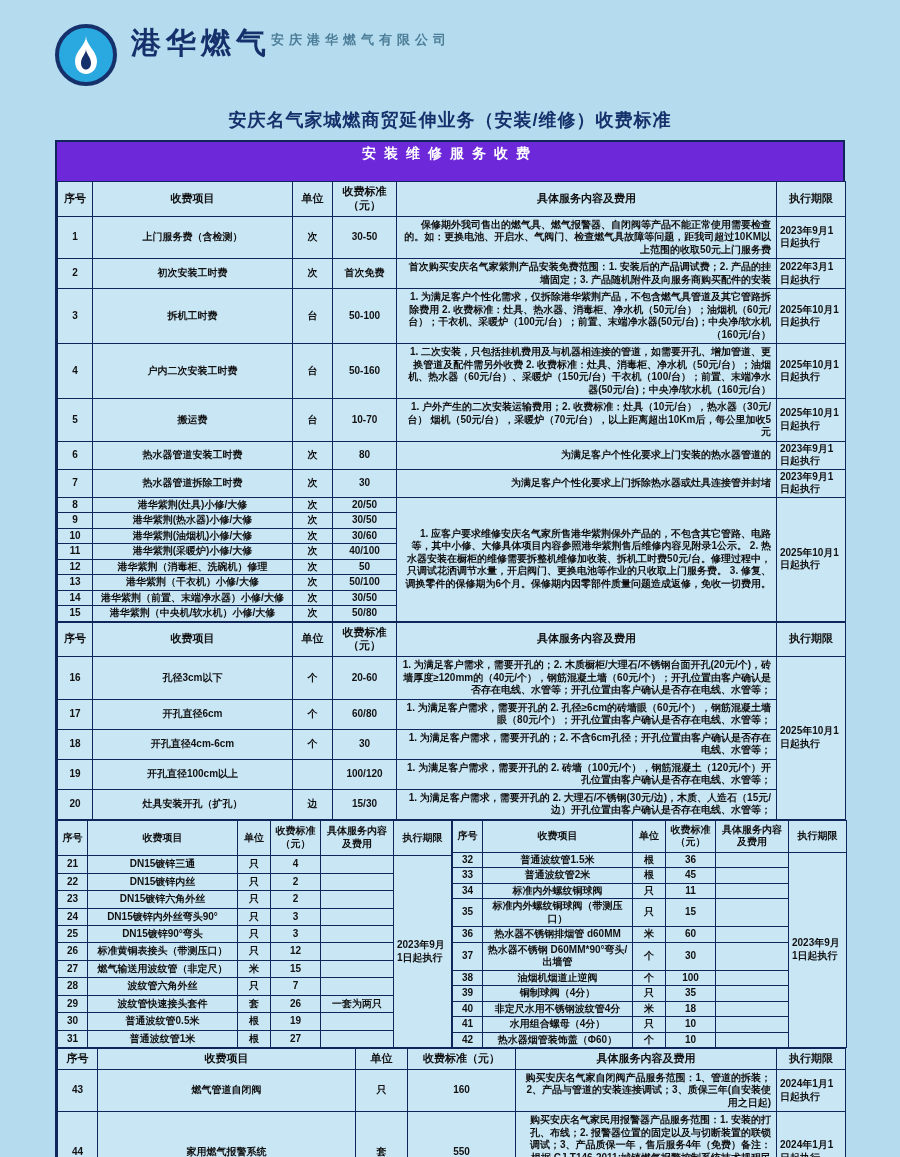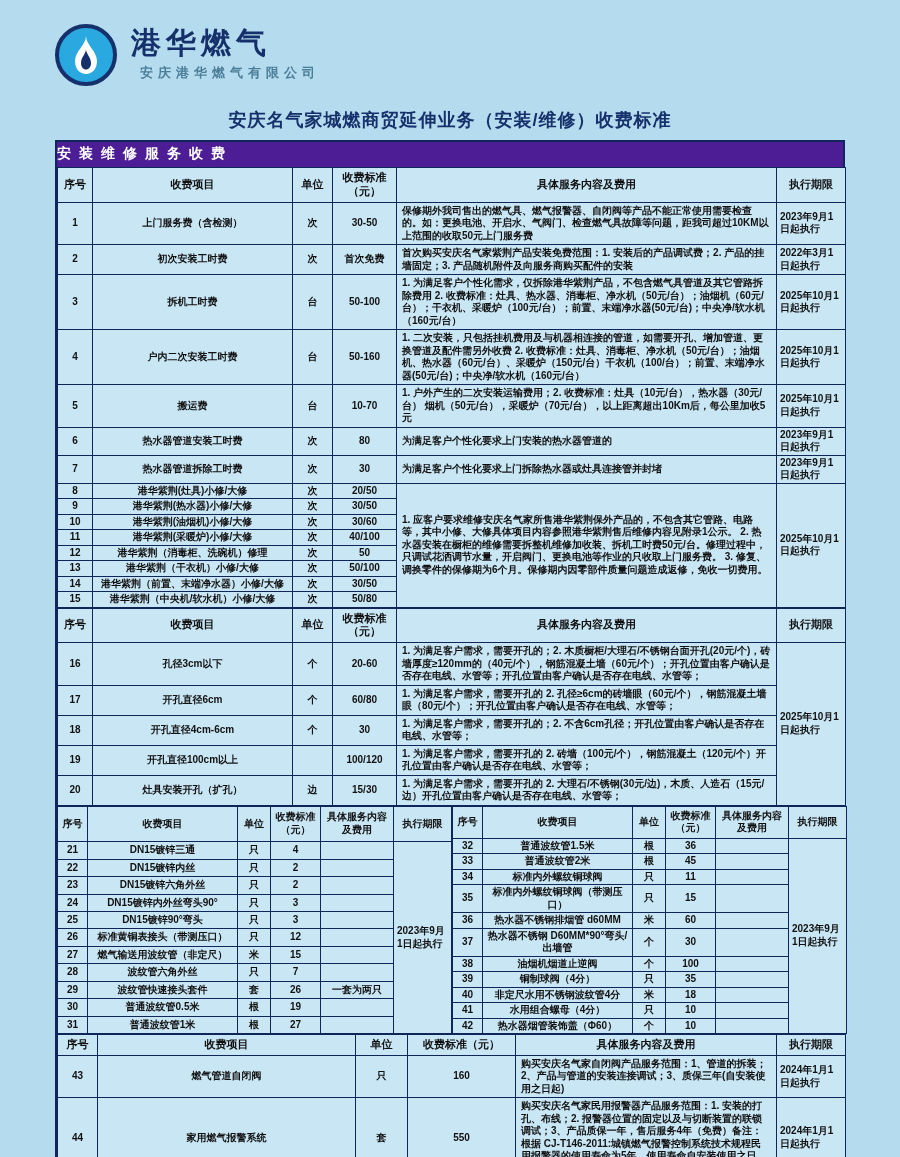--- a/index.html
+++ b/index.html
@@ -11,39 +11,39 @@
     overflow:hidden;
   }
   .page{padding:24px 55px 0 55px;}
   
   .logo-row{display:flex;align-items:flex-start;gap:14px;height:78px;}
   .logo-circle{
     width:54px;height:54px;border-radius:50%;
     background:#2aa9e0;border:4px solid #16306b;
     display:flex;align-items:center;justify-content:center;flex:0 0 auto;
   }
-  .brand-block{display:flex;flex-direction:column;justify-content:center;padding-top:2px;}
+  .brand-block{display:flex;flex-direction:row;justify-content:center;padding-top:2px;}
   .brand-name{font-size:30px;font-weight:bold;color:#16306b;letter-spacing:5px;line-height:1.1;}
-  .brand-sub{font-size:13px;color:#4d7e99;letter-spacing:5px;margin-top:5px;font-weight:600;margin-left:9px;}
+  .brand-sub{font-size:13px;color:#4d7e99;letter-spacing:5px;margin-top:5px;font-weight:600;}
   .title{text-align:center;font-size:18px;font-weight:bold;color:#16306b;margin:6px 0 8px 0;letter-spacing:1px;}
   
   .stack{border:2px solid #10265a;background:#c9e6f5;}
   .bar{
-    background:#4c1d95;color:#ffffff;text-align:left;font-weight:bold;
-    font-size:14px;letter-spacing:8px;padding:3px 0 4px 0;
+    background:#6d28d9;color:#ffffff;text-align:center;font-weight:bold;
+    font-size:14px;letter-spacing:8px;padding:3px 0 18px 0;
   }
   table{width:100%;border-collapse:collapse;table-layout:fixed;}
   td,th{
     border:1px solid #10265a;background:#c9e6f5;
     font-size:10px;line-height:1.25;padding:1px 3px;color:#111;
     overflow:hidden;word-break:break-all;
   }
   th{font-weight:bold;text-align:center;font-size:11px;padding:3px 2px;}
   td.c{text-align:center;font-weight:600;}
-  td.desc{text-align:left;font-weight:600;padding:2px 5px;}
+  td.desc{text-align:right;font-weight:600;padding:2px 5px;}
   td.date{text-align:left;font-weight:600;}
   .mat-wrap{display:flex;}
   .mat-wrap table{width:50%;}
   .mat-wrap td,.mat-wrap th{font-size:10px;}
   tr.tall td{height:36px;}
 </style>
 </head>
 <body>
 
 <div class="page">

